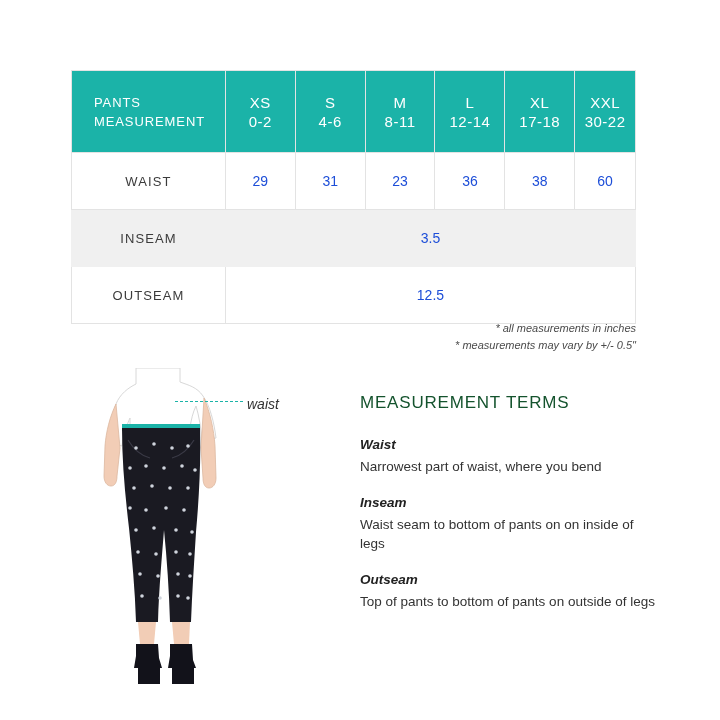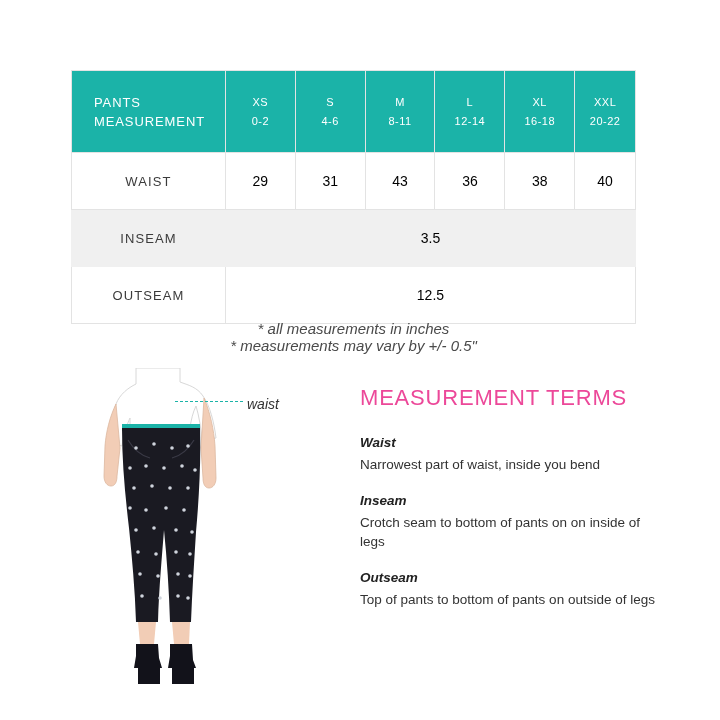--- a/index.html
+++ b/index.html
@@ -46,50 +46,50 @@
     margin-left: 36px;
   }
   thead th.head-label {
     text-align: left;
     padding-left: 22px;
     font-size: 13px;
     letter-spacing: 0.9px;
     line-height: 19px;
   }
   thead th.size-col {
-    font-size: 11px;
+    font-size: 15px;
     letter-spacing: 0.5px;
     line-height: 19px;
   }
   .size-name { display: block; }
   .size-range { display: block; }
 
   tbody td {
     height: 57px;
     font-size: 14px;
-    color: #000000;
+    color: #1d4ed8;
   }
   td.row-label {
     text-align: left;
     padding-left: 22px;
     font-size: 13px;
     letter-spacing: 1.1px;
     color: #3b3b3b;
   }
   tr.alt td { background: #f0f0f0; border-color: #f0f0f0; }
   tr.alt td.row-label { background: #f0f0f0; }
   td.span-val { font-size: 14px; }
 
   .notes {
     position: absolute;
     left: 71px;
     top: 320px;
     width: 565px;
-    text-align: center;
-    font-size: 15px;
+    text-align: right;
+    font-size: 11px;
     font-style: italic;
     color: #4a4a4a;
     line-height: 17px;
   }
 
   
   .illus {
     position: absolute;
     left: 58px;
     top: 368px;
@@ -114,25 +114,25 @@
   }
 
   
   .terms {
     position: absolute;
     left: 360px;
     top: 385px;
     width: 300px;
   }
   .terms h2 {
-    margin: 0 0 24px 0;
-    font-size: 22px;
+    margin: 8px 0 24px 0;
+    font-size: 17px;
     font-weight: normal;
     letter-spacing: 0.8px;
-    color: #ec4899;
+    color: #14532d;
   }
   .term { margin-bottom: 19px; }
   .term-name {
     font-size: 13.5px;
     font-weight: bold;
     font-style: italic;
     color: #222222;
     margin-bottom: 5px;
   }
   .term-def {
@@ -165,37 +165,37 @@
           <th class="size-col" style="width:69px">
             <span class="size-name">M</span>
             <span class="size-range">8-11</span>
           </th>
           <th class="size-col" style="width:69px">
             <span class="size-name">L</span>
             <span class="size-range">12-14</span>
           </th>
           <th class="size-col" style="width:69px">
             <span class="size-name">XL</span>
-            <span class="size-range">16-18</span>
+            <span class="size-range">17-18</span>
           </th>
           <th class="size-col" style="width:60px">
             <span class="size-name">XXL</span>
-            <span class="size-range">20-22</span>
+            <span class="size-range">30-22</span>
           </th>
         </tr>
       </thead>
       <tbody>
         <tr>
           <td class="row-label">WAIST</td>
           <td>29</td>
           <td>31</td>
-          <td>43</td>
+          <td>23</td>
           <td>36</td>
           <td>38</td>
-          <td>40</td>
+          <td>60</td>
         </tr>
         <tr class="alt">
           <td class="row-label">INSEAM</td>
           <td class="span-val" colspan="6">3.5</td>
         </tr>
         <tr>
           <td class="row-label">OUTSEAM</td>
           <td class="span-val" colspan="6">12.5</td>
         </tr>
       </tbody>
@@ -268,25 +268,25 @@
     </svg>
     <div style="position:absolute;left:0;top:0;width:230px;height:330px;"></div>
   </div>
   <div class="waist-line"></div>
   <div class="waist-label">waist</div>
 
   <div class="terms">
     <h2>MEASUREMENT TERMS</h2>
     <div class="term">
       <div class="term-name">Waist</div>
-      <div class="term-def">Narrowest part of waist, inside you bend</div>
+      <div class="term-def">Narrowest part of waist, where you bend</div>
     </div>
     <div class="term">
       <div class="term-name">Inseam</div>
-      <div class="term-def">Crotch seam to bottom of pants on on inside of legs</div>
+      <div class="term-def">Waist seam to bottom of pants on on inside of legs</div>
     </div>
     <div class="term">
       <div class="term-name">Outseam</div>
       <div class="term-def">Top of pants to bottom of pants on outside of legs</div>
     </div>
   </div>
 
 </div>
 
 </body></html>

